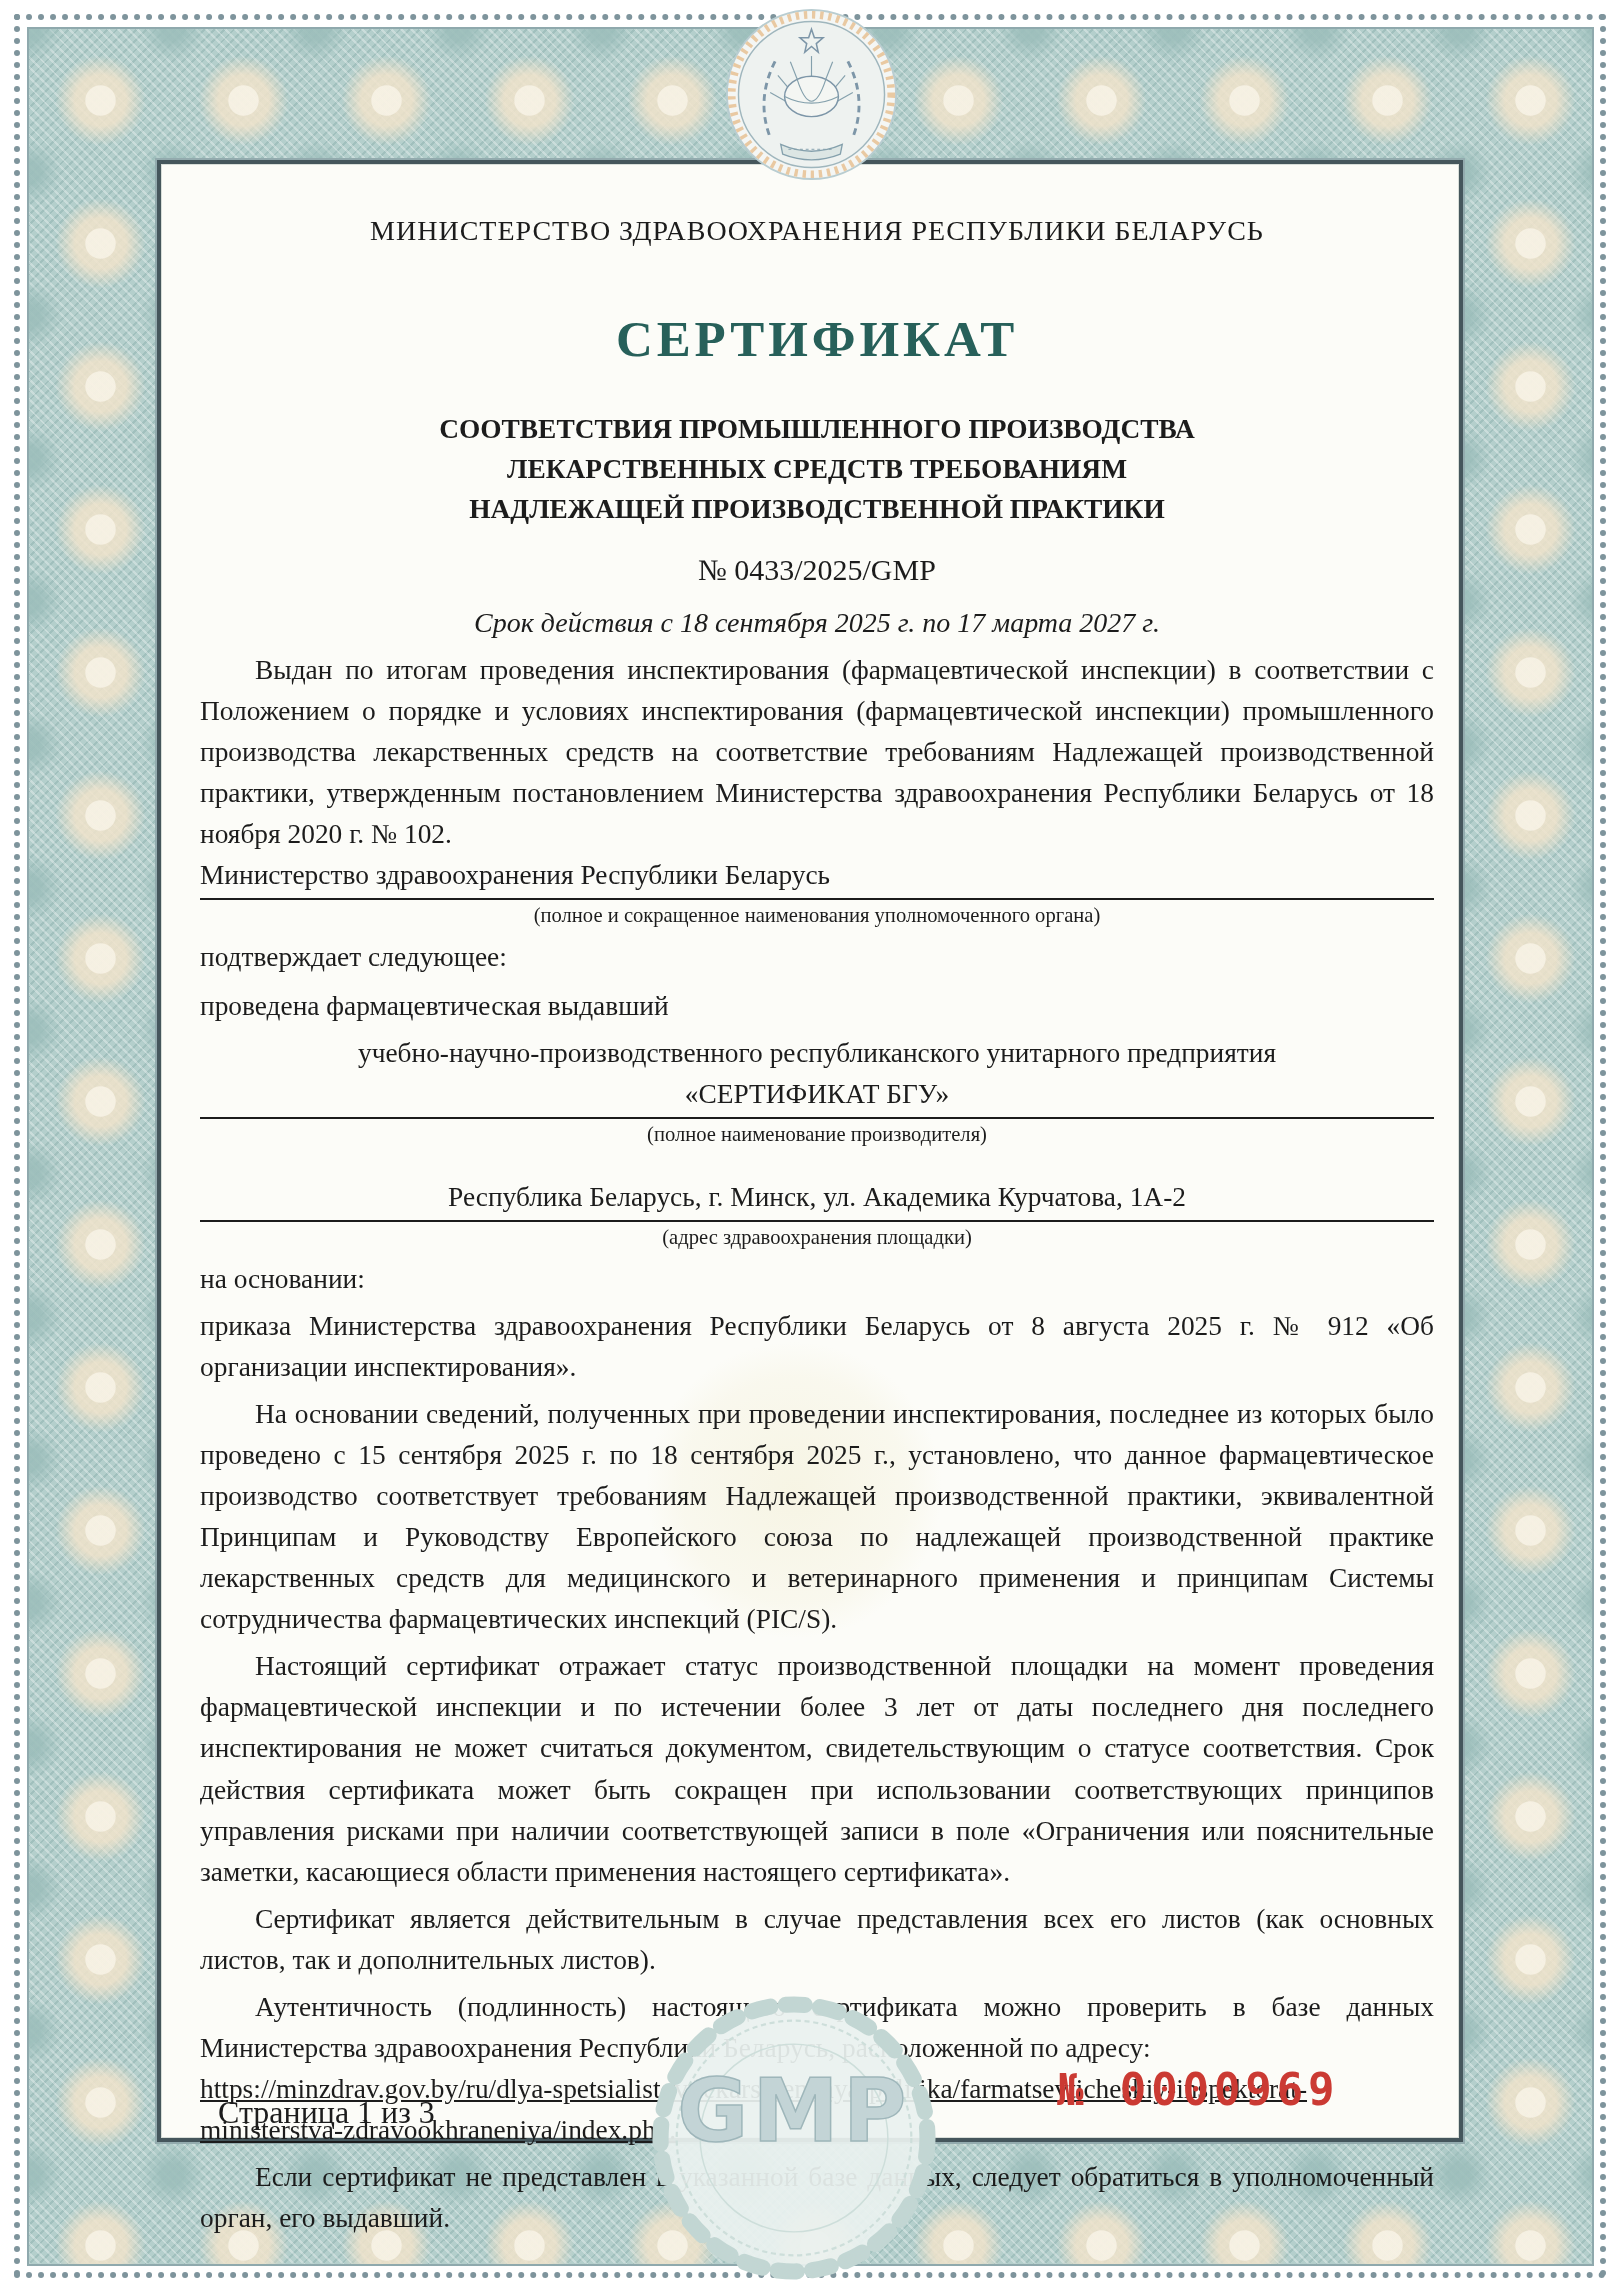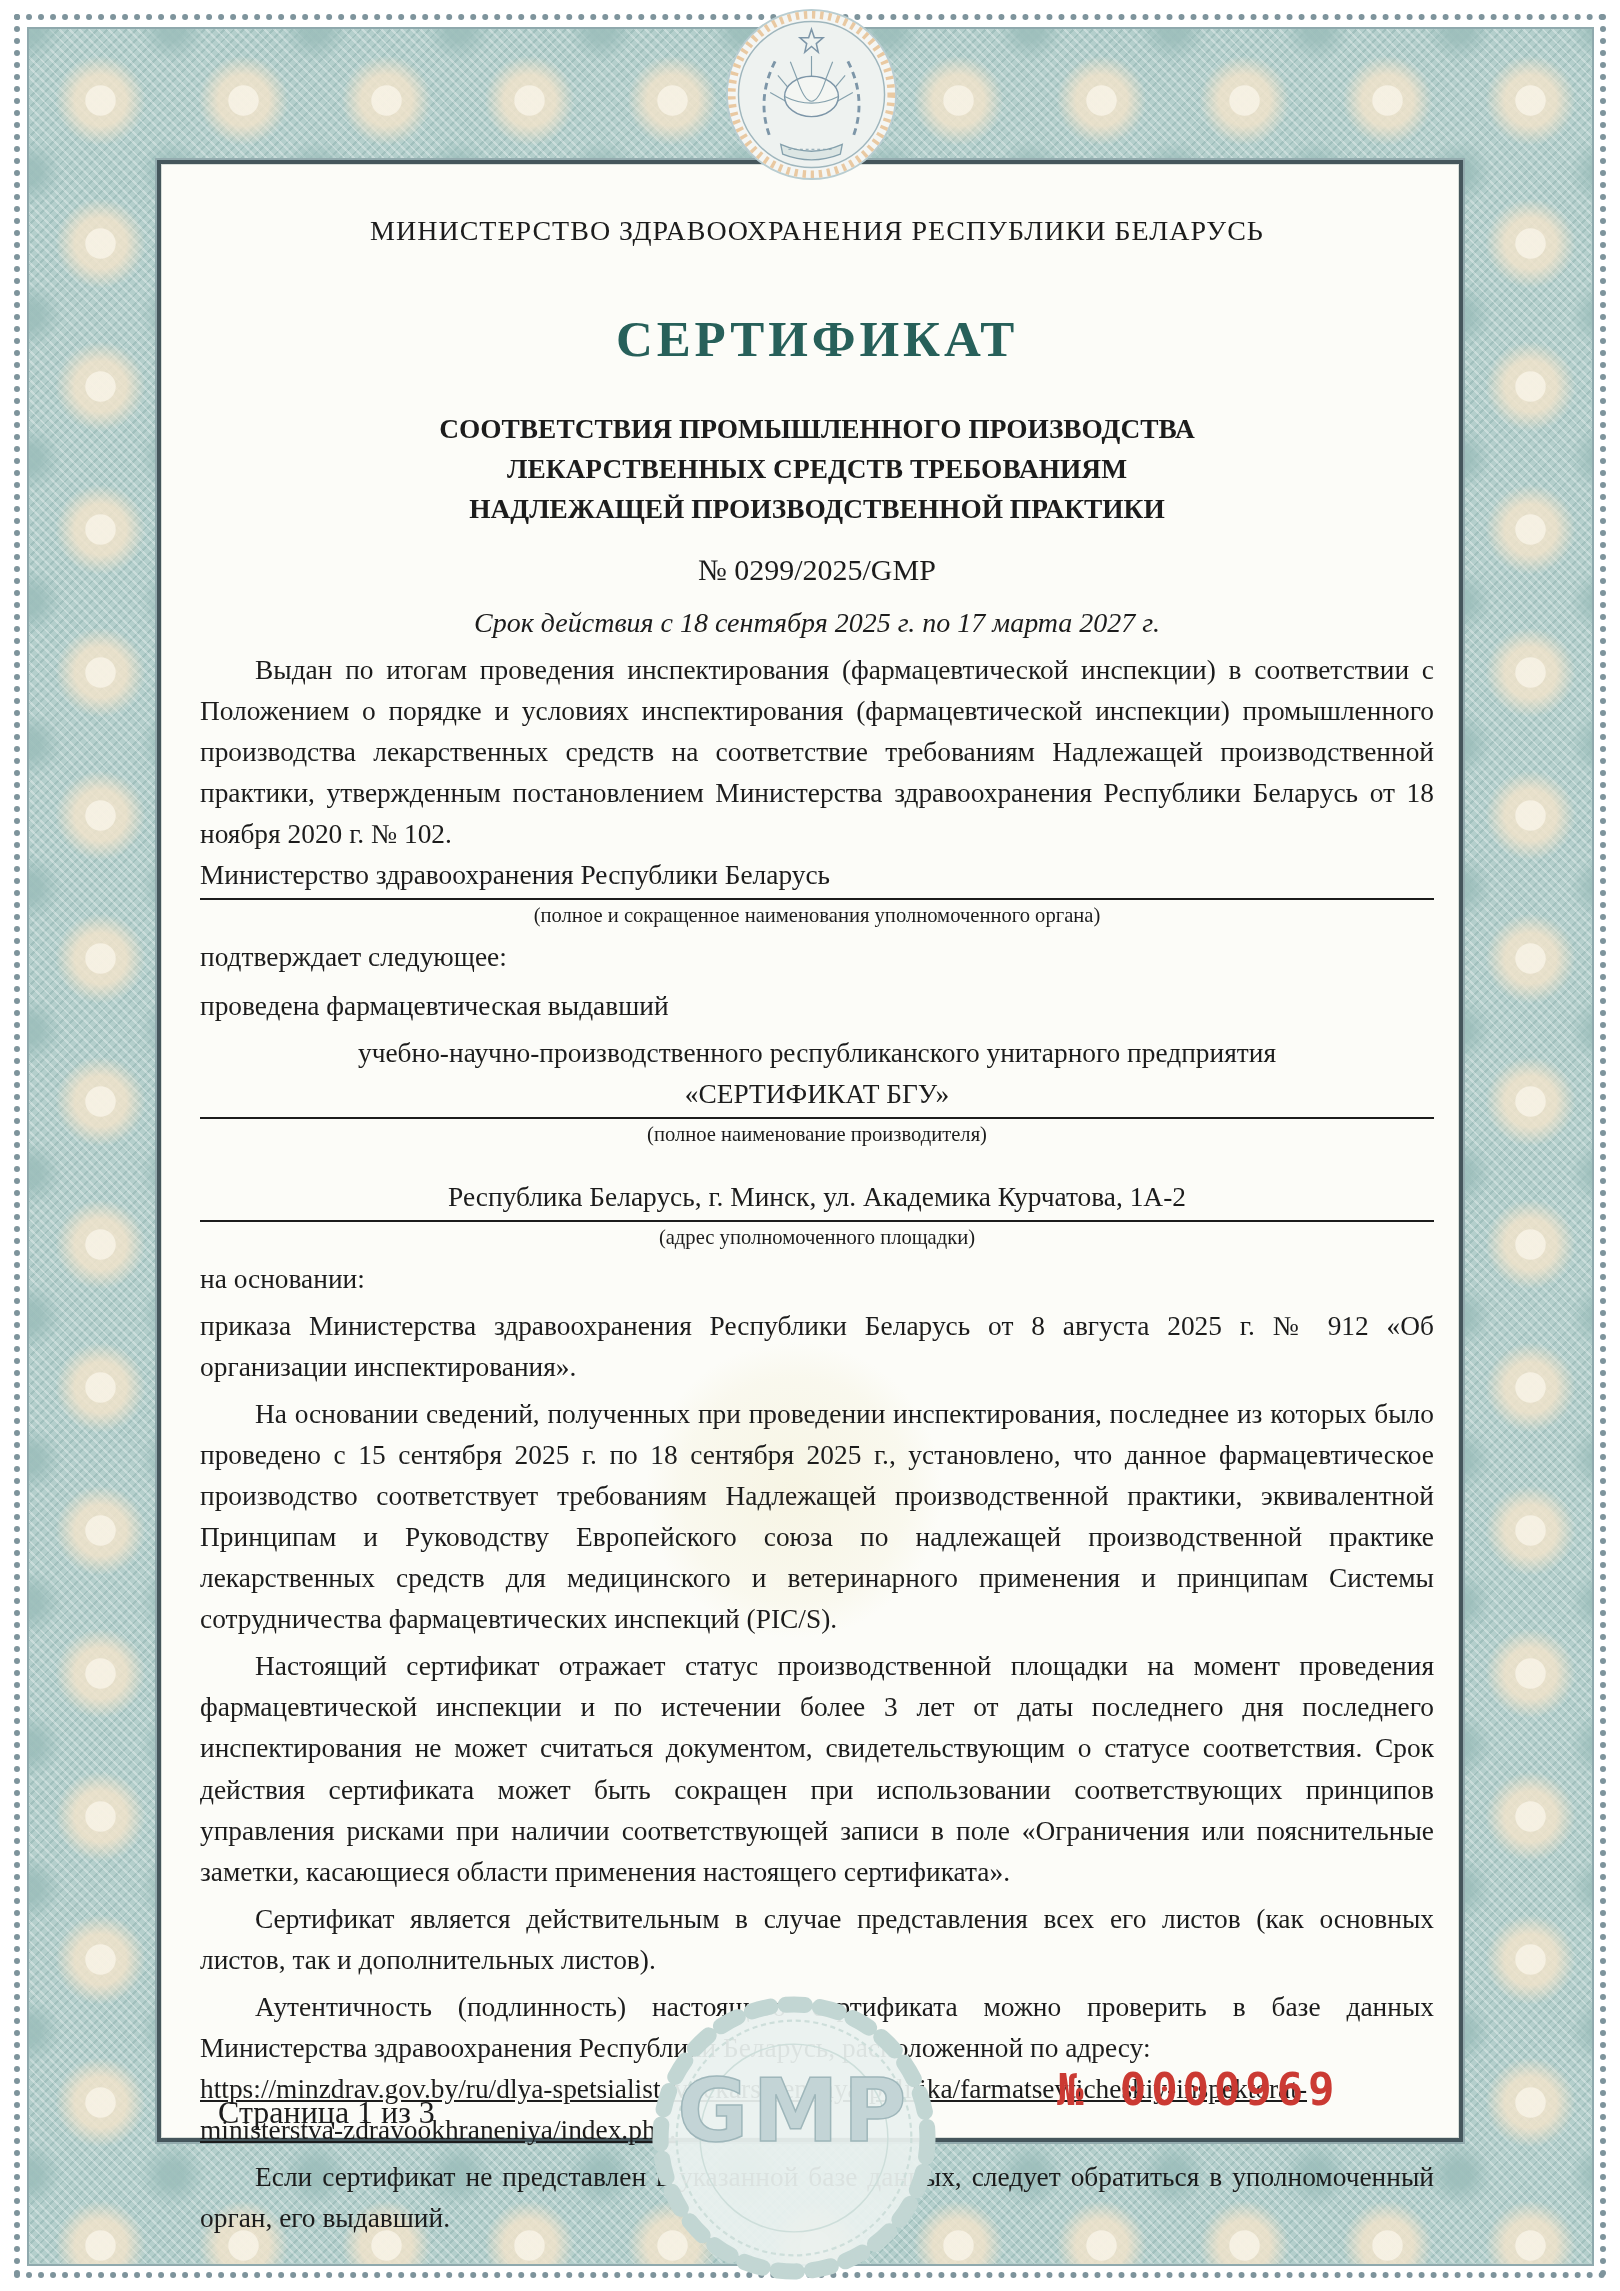--- a/index.html
+++ b/index.html
@@ -132,21 +132,21 @@
     <h1 class="ministry">МИНИСТЕРСТВО ЗДРАВООХРАНЕНИЯ РЕСПУБЛИКИ БЕЛАРУСЬ</h1>
 
     <div class="cert-title">СЕРТИФИКАТ</div>
 
     <div class="subtitle">
       <div>СООТВЕТСТВИЯ ПРОМЫШЛЕННОГО ПРОИЗВОДСТВА</div>
       <div>ЛЕКАРСТВЕННЫХ СРЕДСТВ ТРЕБОВАНИЯМ</div>
       <div>НАДЛЕЖАЩЕЙ ПРОИЗВОДСТВЕННОЙ ПРАКТИКИ</div>
     </div>
 
-    <div class="cert-number">№ 0299/2025/GMP</div>
+    <div class="cert-number">№ 0433/2025/GMP</div>
 
     <div class="validity">Срок действия с 18 сентября 2025 г. по 17 марта 2027 г.</div>
 
     <p class="body-par ind">Выдан по итогам проведения инспектирования (фармацевтической инспекции) в соответствии с Положением о порядке и условиях инспектирования (фармацевтической инспекции) промышленного производства лекарственных средств на соответствие требованиям Надлежащей производственной практики, утвержденным постановлением Министерства здравоохранения Республики Беларусь от 18 ноября 2020 г. № 102.</p>
 
     <div class="field">
       <div class="field-value">Министерство здравоохранения Республики Беларусь</div>
       <div class="field-caption">(полное и сокращенное наименования уполномоченного органа)</div>
     </div>
 
@@ -155,21 +155,21 @@
 
     <div class="center-line">учебно-научно-производственного республиканского унитарного предприятия</div>
 
     <div class="field">
       <div class="field-value center">«СЕРТИФИКАТ БГУ»</div>
       <div class="field-caption">(полное наименование производителя)</div>
     </div>
 
     <div class="field gap-top">
       <div class="field-value center">Республика Беларусь, г. Минск, ул. Академика Курчатова, 1А-2</div>
-      <div class="field-caption">(адрес уполномоченного площадки)</div>
+      <div class="field-caption">(адрес здравоохранения площадки)</div>
     </div>
 
     <div class="plain-line">на основании:</div>
     <p class="body-par">приказа Министерства здравоохранения Республики Беларусь от 8 августа 2025 г. № 912 «Об организации инспектирования».</p>
 
     <p class="body-par ind">На основании сведений, полученных при проведении инспектирования, последнее из которых было проведено с 15 сентября 2025 г. по 18 сентября 2025 г., установлено, что данное фармацевтическое производство соответствует требованиям Надлежащей производственной практики, эквивалентной Принципам и Руководству Европейского союза по надлежащей производственной практике лекарственных средств для медицинского и ветеринарного применения и принципам Системы сотрудничества фармацевтических инспекций (PIC/S).</p>
 
     <p class="body-par ind">Настоящий сертификат отражает статус производственной площадки на момент проведения фармацевтической инспекции и по истечении более 3 лет от даты последнего дня последнего инспектирования не может считаться документом, свидетельствующим о статусе соответствия. Срок действия сертификата может быть сокращен при использовании соответствующих принципов управления рисками при наличии соответствующей записи в поле «Ограничения или пояснительные заметки, касающиеся области применения настоящего сертификата».</p>
 
     <p class="body-par ind">Сертификат является действительным в случае представления всех его листов (как основных листов, так и дополнительных листов).</p>

